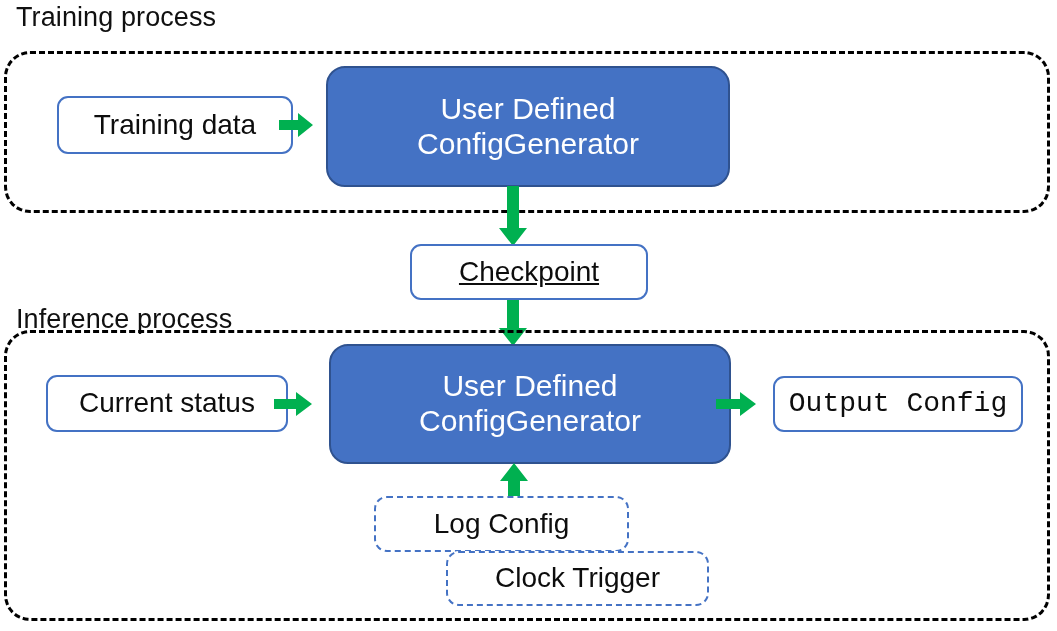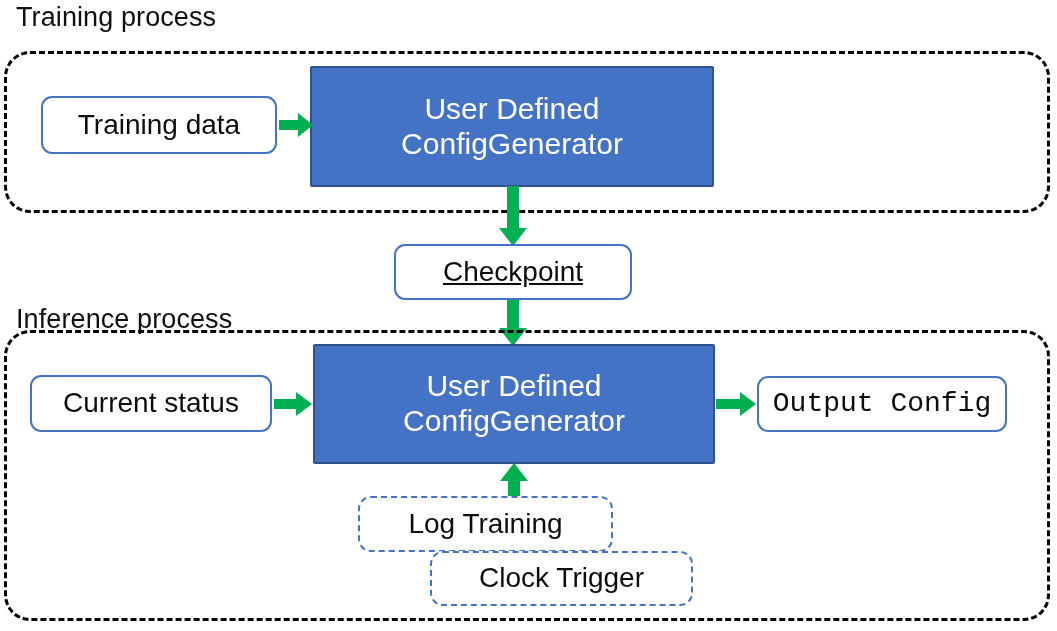--- a/index.html
+++ b/index.html
@@ -23,33 +23,34 @@
   }
 
   .node{
     position:absolute;
     box-sizing:border-box;
     display:flex;
     align-items:center;
     justify-content:center;
     text-align:center;
     line-height:1.16;
+    margin-left:16px;
   }
 
   .node-plain{
     border:2px solid #4472C4;
     border-radius:11px;
     background:#ffffff;
     color:#0d0d0d;
     font-size:28px;
   }
 
   .node-primary{
     border:2px solid #2F528F;
-    border-radius:2px;
+    border-radius:19px;
     background:#4472C4;
     color:#ffffff;
     font-size:30px;
   }
 
   .node-dashed{
     border:2px dashed #4472C4;
     border-radius:13px;
     background:#ffffff;
     color:#0d0d0d;
@@ -128,20 +129,20 @@
     </svg>
   </div>
 
   <div class="arrow" style="left:500px; top:463px;">
     <svg width="30" height="36" viewBox="0 0 30 36">
       <path d="M14,0 L28,18 L20,18 L20,36 L8,36 L8,18 L0,18 Z" fill="#00B050"></path>
     </svg>
   </div>
 
   <div class="node node-dashed" style="left:358px; top:496px; width:255px; height:56px;">
-    <span>Log Training</span>
+    <span>Log Config</span>
   </div>
 
   <div class="node node-dashed" style="left:430px; top:551px; width:263px; height:55px;">
     <span>Clock Trigger</span>
   </div>
 
 </div>
 
 </body></html>

